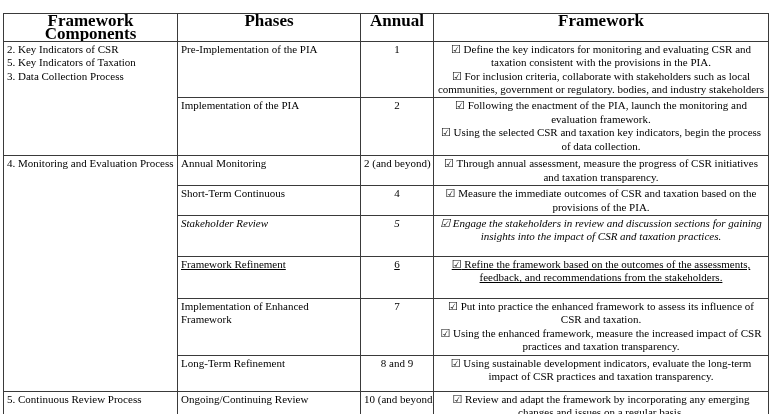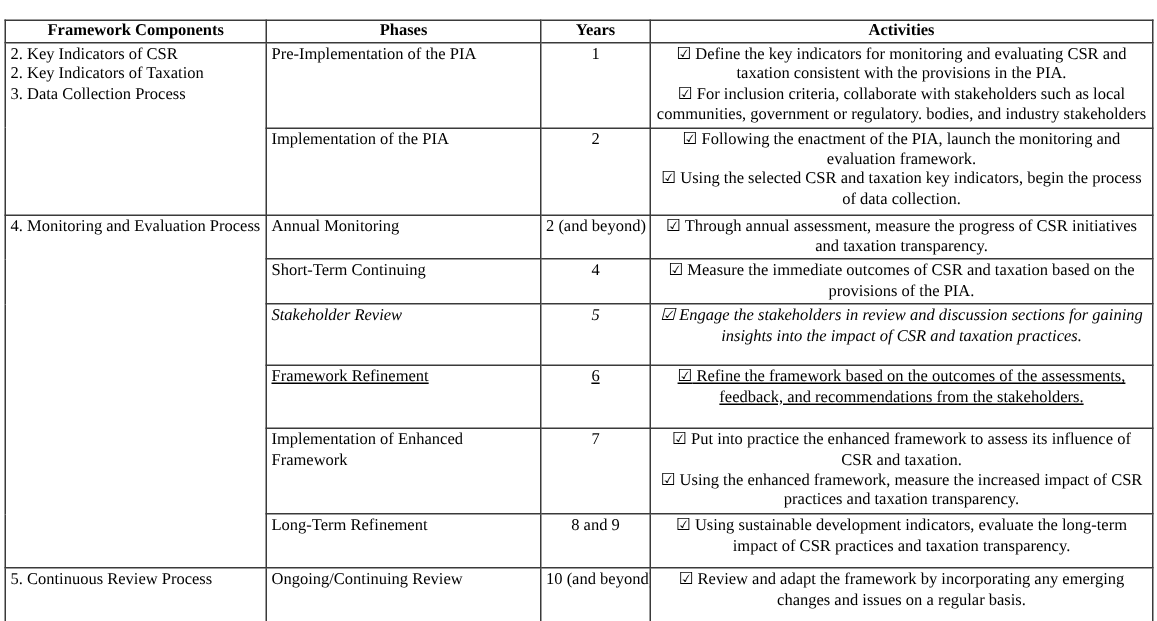--- a/index.html
+++ b/index.html
@@ -25,21 +25,21 @@
     border: 1px solid #3a3a3a;
     vertical-align: top;
     font-size: 11px;
     line-height: 13.4px;
     padding: 1px 3px;
     overflow: hidden;
   }
   table.framework-table th {
     font-weight: bold;
     text-align: center;
-    font-size: 11px;
+    font-size: 17px;
     height: 14px;
     padding: 0 2px;
   }
   td.col-component, td.col-phase {
     text-align: left;
   }
   td.col-years {
     text-align: center;
     white-space: nowrap;
     padding: 1px 0;
@@ -62,29 +62,29 @@
     <colgroup>
       <col style="width:174px">
       <col style="width:183px">
       <col style="width:73px">
       <col style="width:335px">
     </colgroup>
     <thead>
       <tr>
         <th>Framework Components</th>
         <th>Phases</th>
-        <th>Years</th>
-        <th>Activities</th>
+        <th>Annual</th>
+        <th>Framework</th>
       </tr>
     </thead>
     <tbody>
         <tr style="height: 56px;">
           <td class="col-component" rowspan="2">
             <div>2. Key Indicators of CSR</div>
-            <div>2. Key Indicators of Taxation</div>
+            <div>5. Key Indicators of Taxation</div>
             <div>3. Data Collection Process</div>
           </td>
           <td class="col-phase">Pre-Implementation of the PIA</td>
           <td class="col-years">1</td>
           <td class="col-activities">
             <div class="activity"><span class="cb">☑</span> Define the key indicators for monitoring and evaluating CSR and taxation consistent with the provisions in the PIA.</div>
             <div class="activity"><span class="cb">☑</span> For inclusion criteria, collaborate with stakeholders such as local communities, government or regulatory. bodies, and industry stakeholders</div>
           </td>
         </tr>
         <tr style="height: 58px;">
@@ -99,21 +99,21 @@
           <td class="col-component" rowspan="6">
             <div>4. Monitoring and Evaluation Process</div>
           </td>
           <td class="col-phase">Annual Monitoring</td>
           <td class="col-years">2 (and beyond)</td>
           <td class="col-activities">
             <div class="activity"><span class="cb">☑</span> Through annual assessment, measure the progress of CSR initiatives and taxation transparency.</div>
           </td>
         </tr>
         <tr style="height: 27px;">
-          <td class="col-phase">Short-Term Continuing</td>
+          <td class="col-phase">Short-Term Continuous</td>
           <td class="col-years">4</td>
           <td class="col-activities">
             <div class="activity"><span class="cb">☑</span> Measure the immediate outcomes of CSR and taxation based on the provisions of the PIA.</div>
           </td>
         </tr>
         <tr style="height: 41px; font-style: italic;">
           <td class="col-phase">Stakeholder Review</td>
           <td class="col-years">5</td>
           <td class="col-activities">
             <div class="activity"><span class="cb">☑</span> Engage the stakeholders in review and discussion sections for gaining insights into the impact of CSR and taxation practices.</div>

